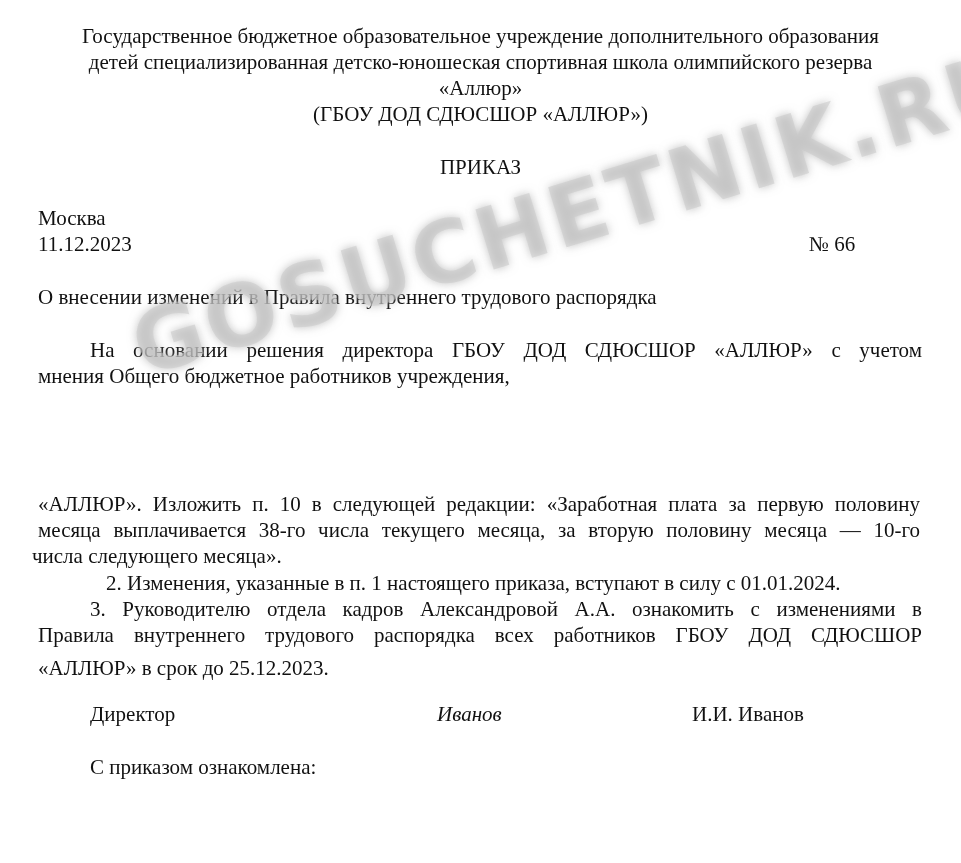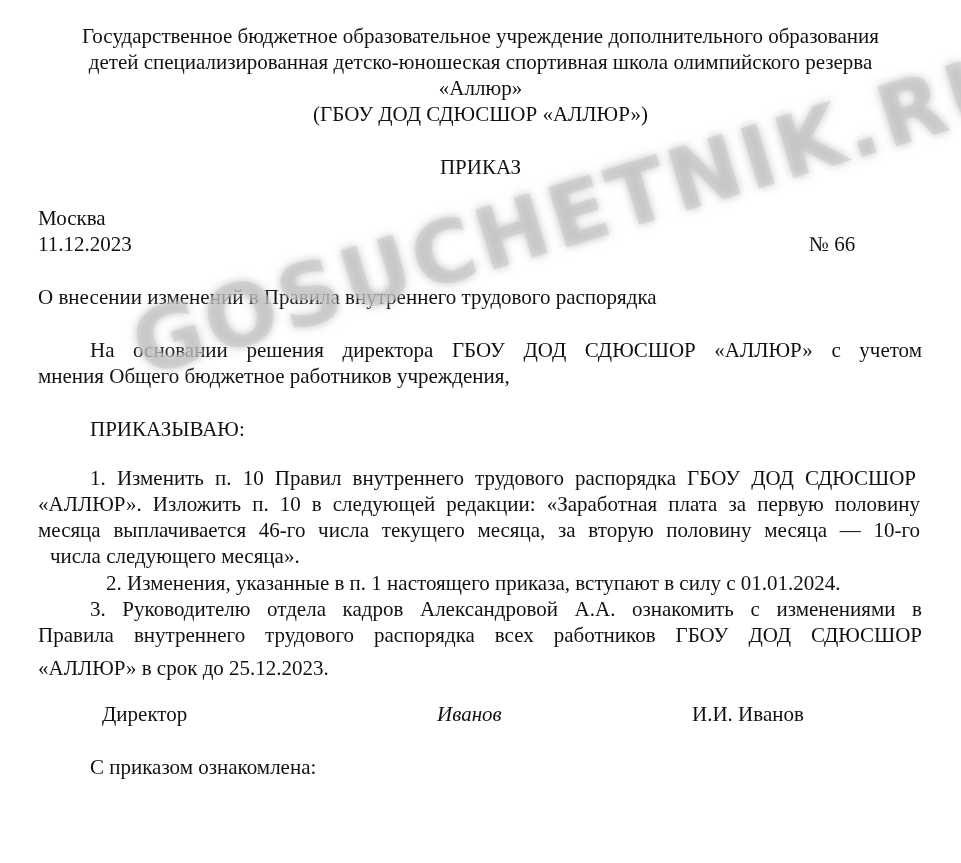--- a/index.html
+++ b/index.html
@@ -35,34 +35,32 @@
 
   <div class="line" style="top:206px; left:38px;">Москва</div>
   <div class="line" style="top:232px; left:38px;">11.12.2023</div>
   <div class="line" style="top:232px; left:809px;">№ 66</div>
 
   <div class="line" style="top:285px; left:38px;">О внесении изменений в Правила внутреннего трудового распорядка</div>
 
   <div class="line justify" style="top:338px; left:90px; width:832px;">На основании решения директора ГБОУ ДОД СДЮСШОР «АЛЛЮР» с учетом</div>
   <div class="line" style="top:364px; left:38px;">мнения Общего бюджетное работников учреждения,</div>
 
-  <div class="line" style="top:417px; left:90px;">ПРИКАЗЫВАЮ:</div>
 
-  <div class="line justify" style="top:466px; left:90px; width:826px;">1. Изменить п. 10 Правил внутреннего трудового распорядка ГБОУ ДОД СДЮСШОР</div>
   <div class="line justify" style="top:492px; width:882px;">«АЛЛЮР». Изложить п. 10 в следующей редакции: «Заработная плата за первую половину</div>
-  <div class="line justify" style="top:518px; width:882px;">месяца выплачивается 46-го числа текущего месяца, за вторую половину месяца — 10-го</div>
-  <div class="line" style="top:544px; left:50px;">числа следующего месяца».</div>
+  <div class="line justify" style="top:518px; width:882px;">месяца выплачивается 38-го числа текущего месяца, за вторую половину месяца — 10-го</div>
+  <div class="line" style="top:544px; left:32px;">числа следующего месяца».</div>
 
   <div class="line" style="top:571px; left:106px;">2. Изменения, указанные в п. 1 настоящего приказа, вступают в силу с 01.01.2024.</div>
 
   <div class="line justify" style="top:597px; left:90px; width:832px;">3. Руководителю отдела кадров Александровой А.А. ознакомить с изменениями в</div>
   <div class="line justify" style="top:623px; width:884px;">Правила внутреннего трудового распорядка всех работников ГБОУ ДОД СДЮСШОР</div>
   <div class="line" style="top:656px; left:38px;text-align:right;">«АЛЛЮР» в срок до 25.12.2023.</div>
 
-  <div class="line" style="top:702px; left:102px;">Директор</div>
+  <div class="line" style="top:702px; left:90px;">Директор</div>
   <div class="line italic" style="top:702px; left:437px;">Иванов</div>
   <div class="line" style="top:702px; left:692px;">И.И. Иванов</div>
 
   <div class="line" style="top:755px; left:90px;">С приказом ознакомлена:</div>
 
 
   <div class="watermark">GOSUCHETNIK.RU</div>
 </div>
 
 </body></html>

